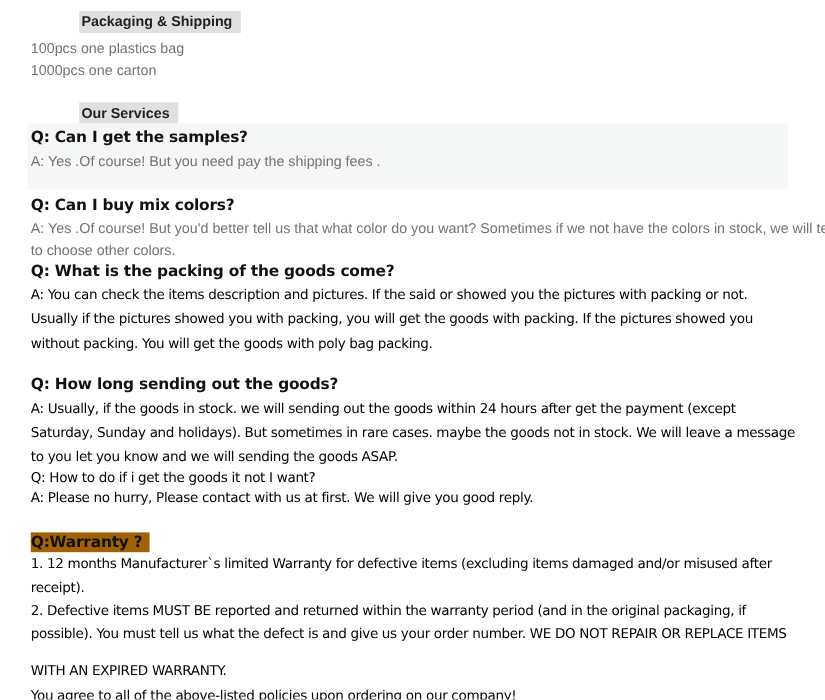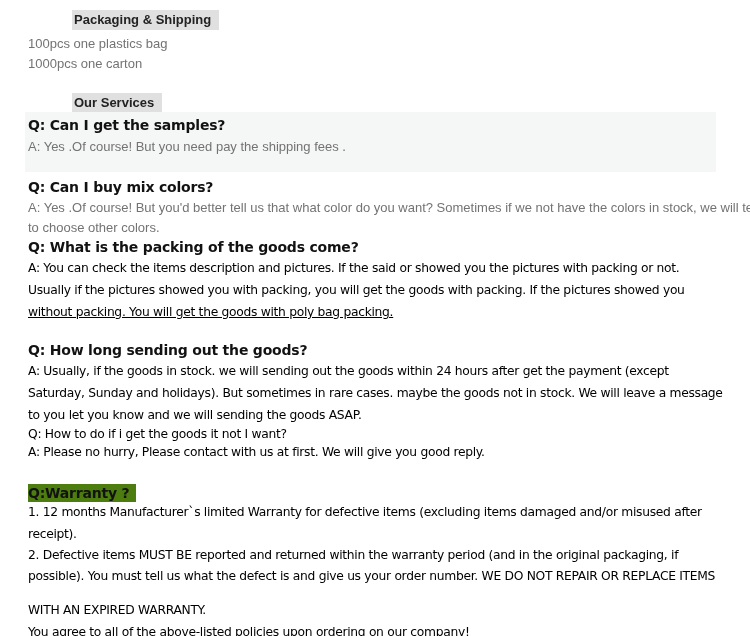--- a/index.html
+++ b/index.html
@@ -43,21 +43,21 @@
     font-size: 13px;
     color: #222222;
     margin-left: 46px;
   }
   .sect-heading .hl {
     background: #e0e0e0;
     padding: 2px 8px 2px 2px;
     display: inline-block;
   }
   .warranty-hl {
-    background: #4d7c0f;
+    background: #a16207;
     padding: 1px 6px 1px 0;
     display: inline-block;
   }
   .qa-block-bg {
     position: absolute;
     left: 25px;
     top: 112px;
     width: 691px;
     height: 60px;
     background: #f5f6f6;
@@ -82,21 +82,21 @@
   <div class="t qbold" style="left:28px; top:117px;">Q: Can I get the samples?</div>
   <div class="t font-a" style="left:28px; top:139px;">A: Yes .Of course! But you need pay the shipping fees .</div>
 
   <div class="t qbold" style="left:28px; top:179px;">Q: Can I buy mix colors?</div>
   <div class="t font-a" style="left:28px; top:200px;">A: Yes .Of course! But you'd better tell us that what color do you want? Sometimes if we not have the colors in stock, we will tell you</div>
   <div class="t font-a" style="left:28px; top:220px;">to choose other colors.</div>
 
   <div class="t qbold" style="left:28px; top:239px;">Q: What is the packing of the goods come?</div>
   <div class="t font-v" style="left:28px; top:260px;">A: You can check the items description and pictures. If the said or showed you the pictures with packing or not.</div>
   <div class="t font-v" style="left:28px; top:282px;">Usually if the pictures showed you with packing, you will get the goods with packing. If the pictures showed you</div>
-  <div class="t font-v" style="left:28px; top:304px;text-decoration:underline;">without packing. You will get the goods with poly bag packing.</div>
+  <div class="t font-v" style="left:28px; top:304px;">without packing. You will get the goods with poly bag packing.</div>
 
   <div class="t qbold" style="left:28px; top:342px;">Q: How long sending out the goods?</div>
   <div class="t font-v" style="left:28px; top:363px;">A: Usually, if the goods in stock. we will sending out the goods within 24 hours after get the payment (except</div>
   <div class="t font-v" style="left:28px; top:385px;">Saturday, Sunday and holidays). But sometimes in rare cases. maybe the goods not in stock. We will leave a message</div>
   <div class="t font-v" style="left:28px; top:407px;">to you let you know and we will sending the goods ASAP.</div>
   <div class="t font-v" style="left:28px; top:426px;">Q: How to do if i get the goods it not I want?</div>
   <div class="t font-v" style="left:28px; top:444px;">A: Please no hurry, Please contact with us at first. We will give you good reply.</div>
 
   <div class="t qbold" style="left:28px; top:484px;">
     <span class="warranty-hl">Q:Warranty ?</span>

